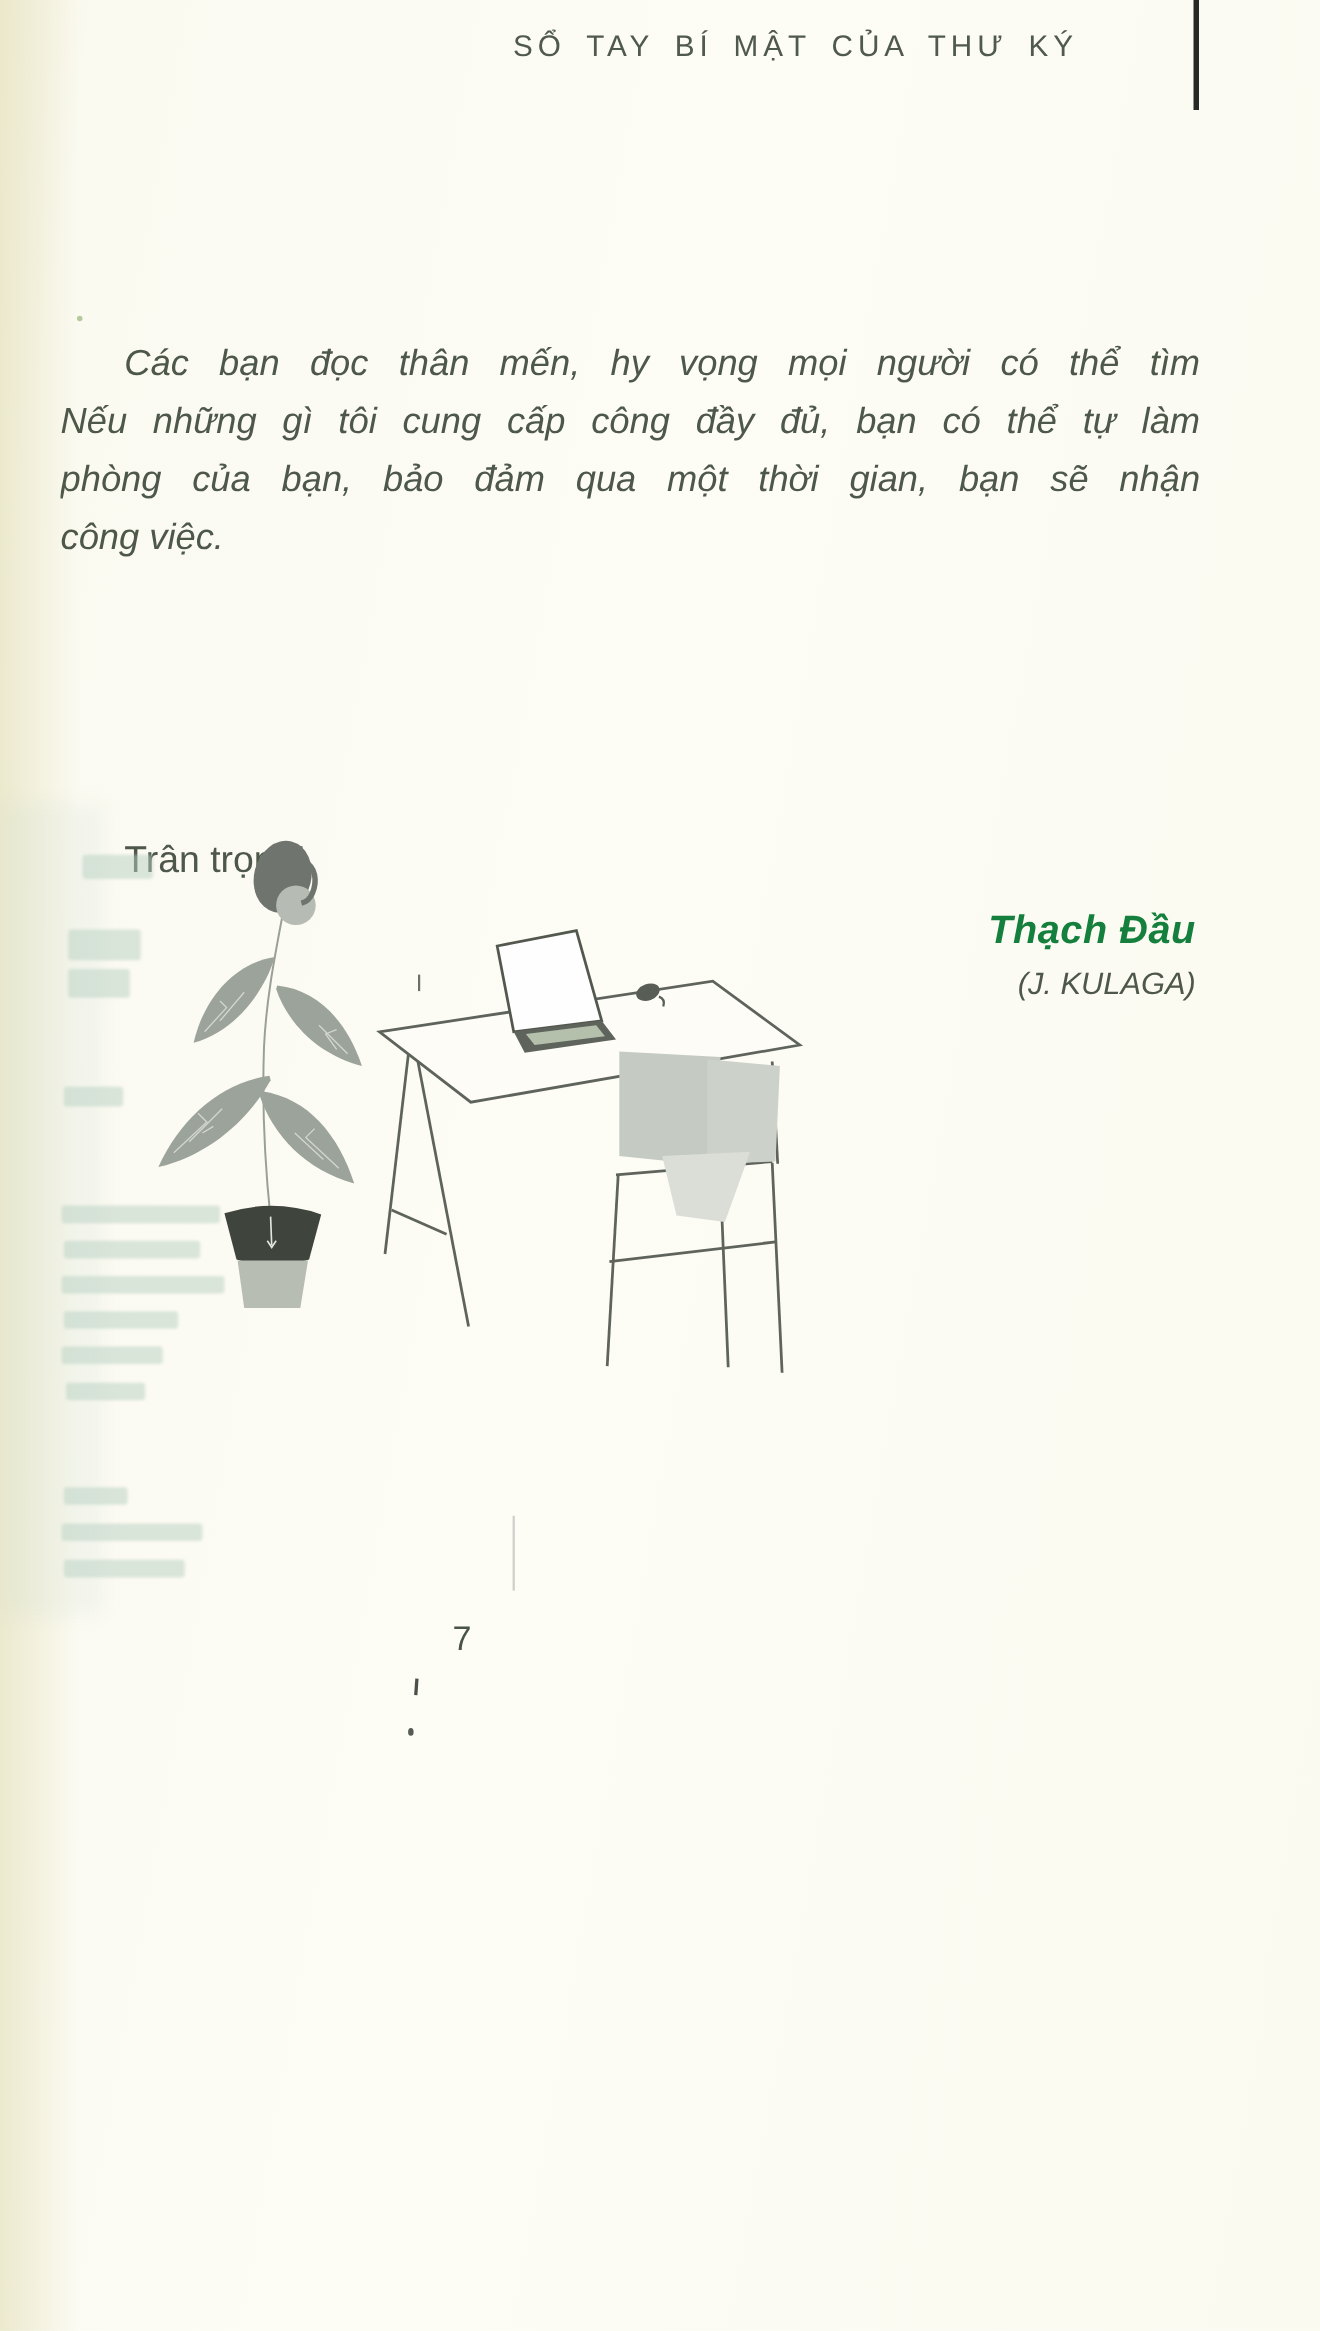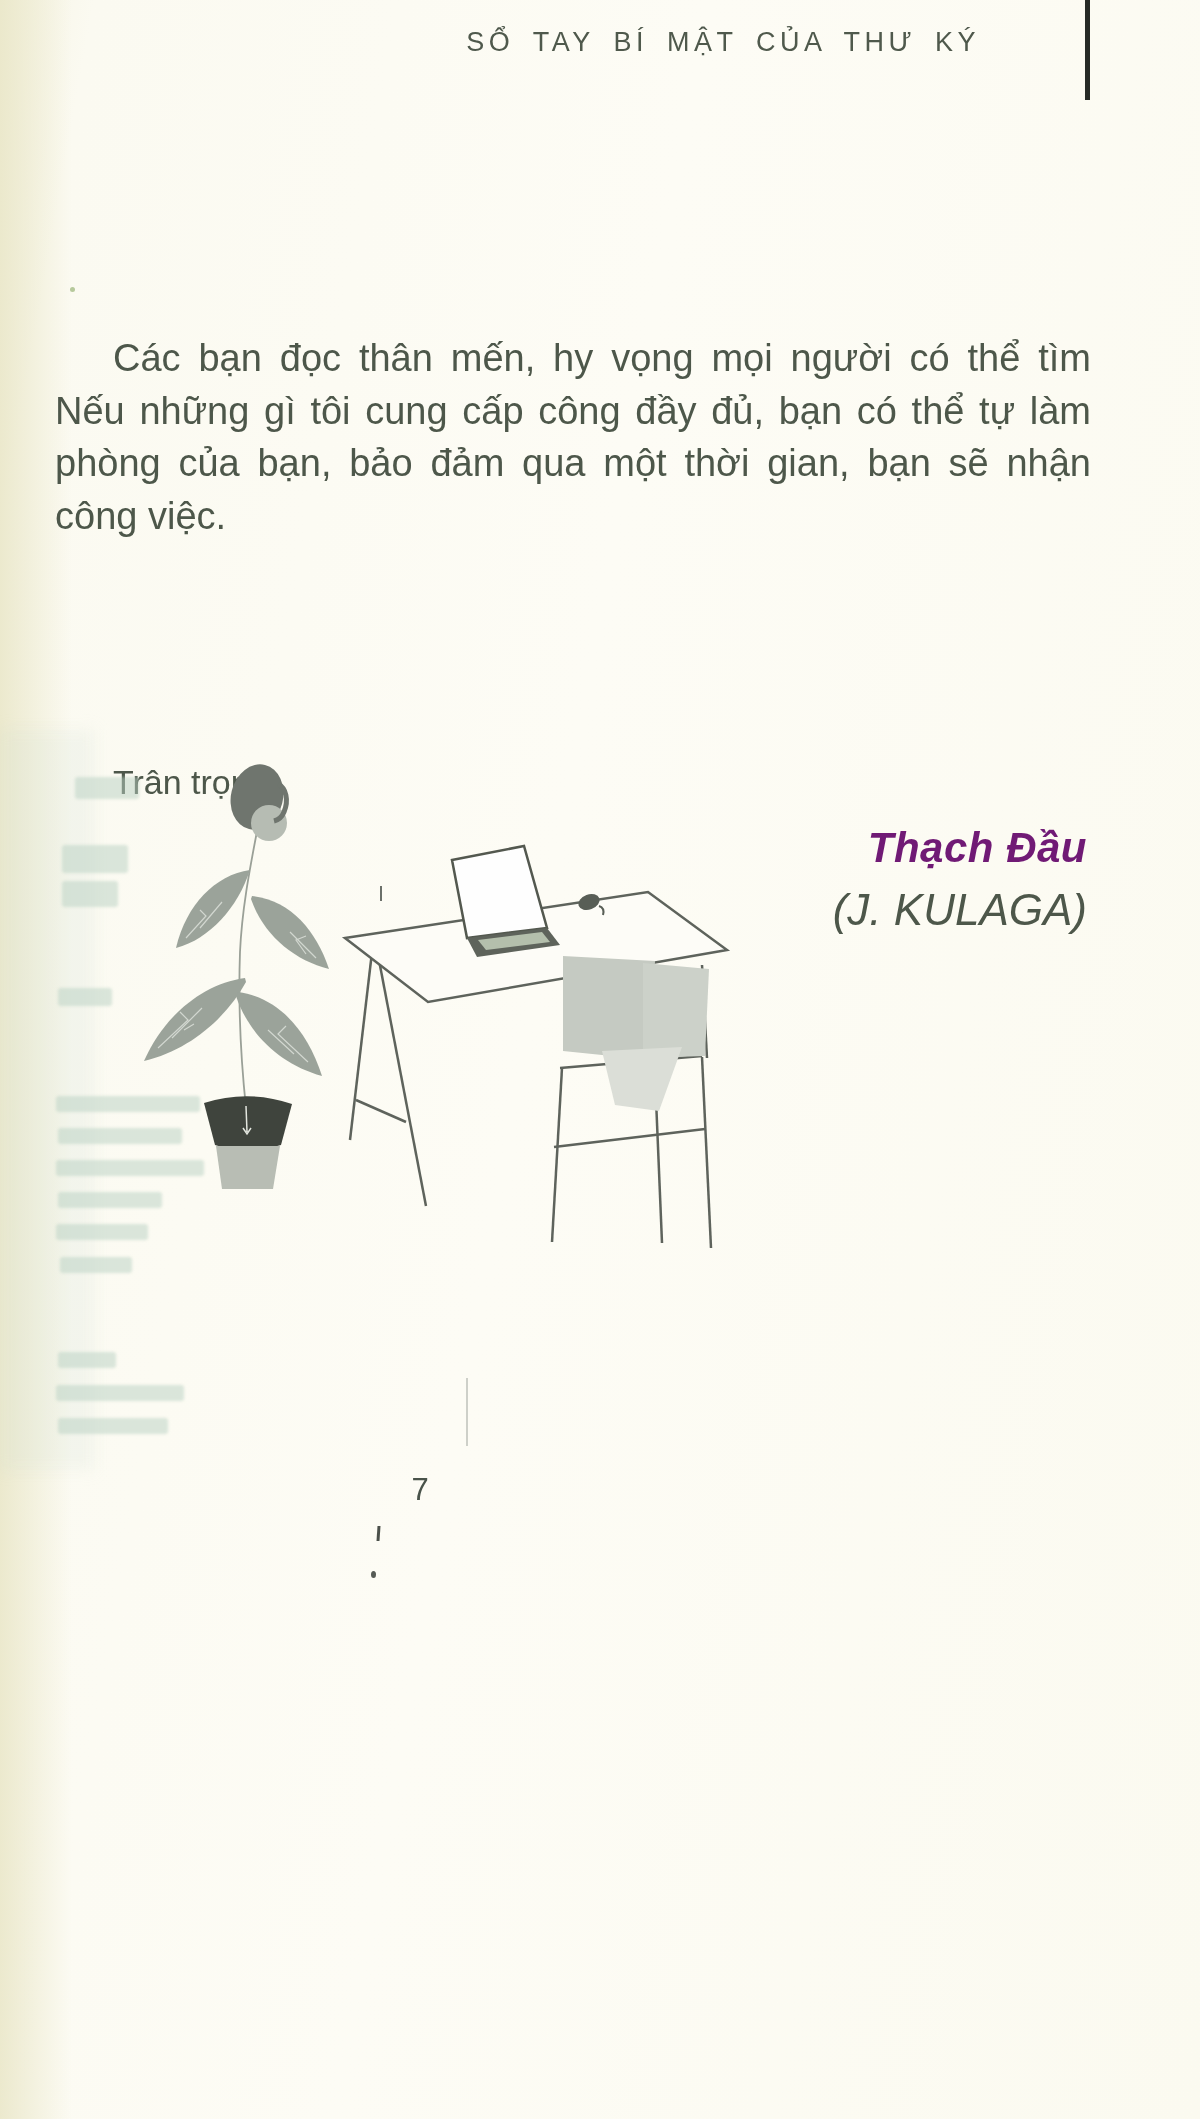--- a/index.html
+++ b/index.html
@@ -9,28 +9,28 @@
     font-family:"Liberation Sans","DejaVu Sans",sans-serif;
     color:#4d574a;
   }
   .edge-tint{position:absolute;left:0;top:0;width:72px;height:2119px;
     background:linear-gradient(to right,rgba(233,230,199,0.85),rgba(233,230,199,0));}
   .left-cast{position:absolute;left:0;top:730px;width:95px;height:740px;
     background:rgba(198,219,206,0.16);filter:blur(8px);}
   .header-title{position:absolute;top:27px;right:220px;
     font-size:27px;font-weight:400;letter-spacing:4.5px;word-spacing:7px;color:#4f594c;white-space:nowrap;}
   .header-bar{position:absolute;top:0;right:110px;width:5px;height:100px;background:#262a26;}
-  .body-block{position:absolute;left:55px;top:332px;width:1036px;font-size:38px;line-height:52.6px;color:#4d574a;}
+  .body-block{position:absolute;left:55px;top:304px;width:1036px;font-size:33px;line-height:52.6px;color:#4d574a;font-style:italic;}
   .body-line{text-align:justify;text-align-last:justify;height:52.6px;overflow:hidden;}
   .body-line.first{text-indent:58px;}
   .body-line.last{text-align-last:left;}
   .closing{position:absolute;left:113px;top:763px;font-size:34px;color:#4d574a;}
   .signature{position:absolute;right:113px;top:824px;text-align:right;}
-  .sig-name{font-size:42px;font-weight:700;font-style:italic;color:#701a75;letter-spacing:0.5px;}
-  .sig-alias{margin-top:13px;font-size:44px;font-style:italic;color:#4d574a;}
+  .sig-name{font-size:36px;font-weight:700;font-style:italic;color:#15803d;letter-spacing:0.5px;}
+  .sig-alias{margin-top:13px;font-size:28px;font-style:italic;color:#4d574a;}
   .page-number{position:absolute;left:398px;top:1472px;width:44px;text-align:center;font-size:31px;color:#49534a;}
   .illustration{position:absolute;left:110px;top:740px;width:640px;height:540px;}
   .bleed{position:absolute;background:rgba(184,207,194,0.5);filter:blur(1.5px);border-radius:3px;}
   .speck1{position:absolute;left:377px;top:1526px;width:3px;height:15px;background:#4b504a;transform:rotate(4deg);}
   .speck2{position:absolute;left:371px;top:1571px;width:5px;height:7px;background:#565b55;border-radius:50%;}
   .faint-line{position:absolute;left:466px;top:1378px;width:2px;height:68px;background:rgba(100,105,98,0.3);}
   .dot-green{position:absolute;left:70px;top:287px;width:5px;height:5px;background:rgba(125,160,85,0.55);border-radius:50%;}
 </style>
 </head>
 <body>

